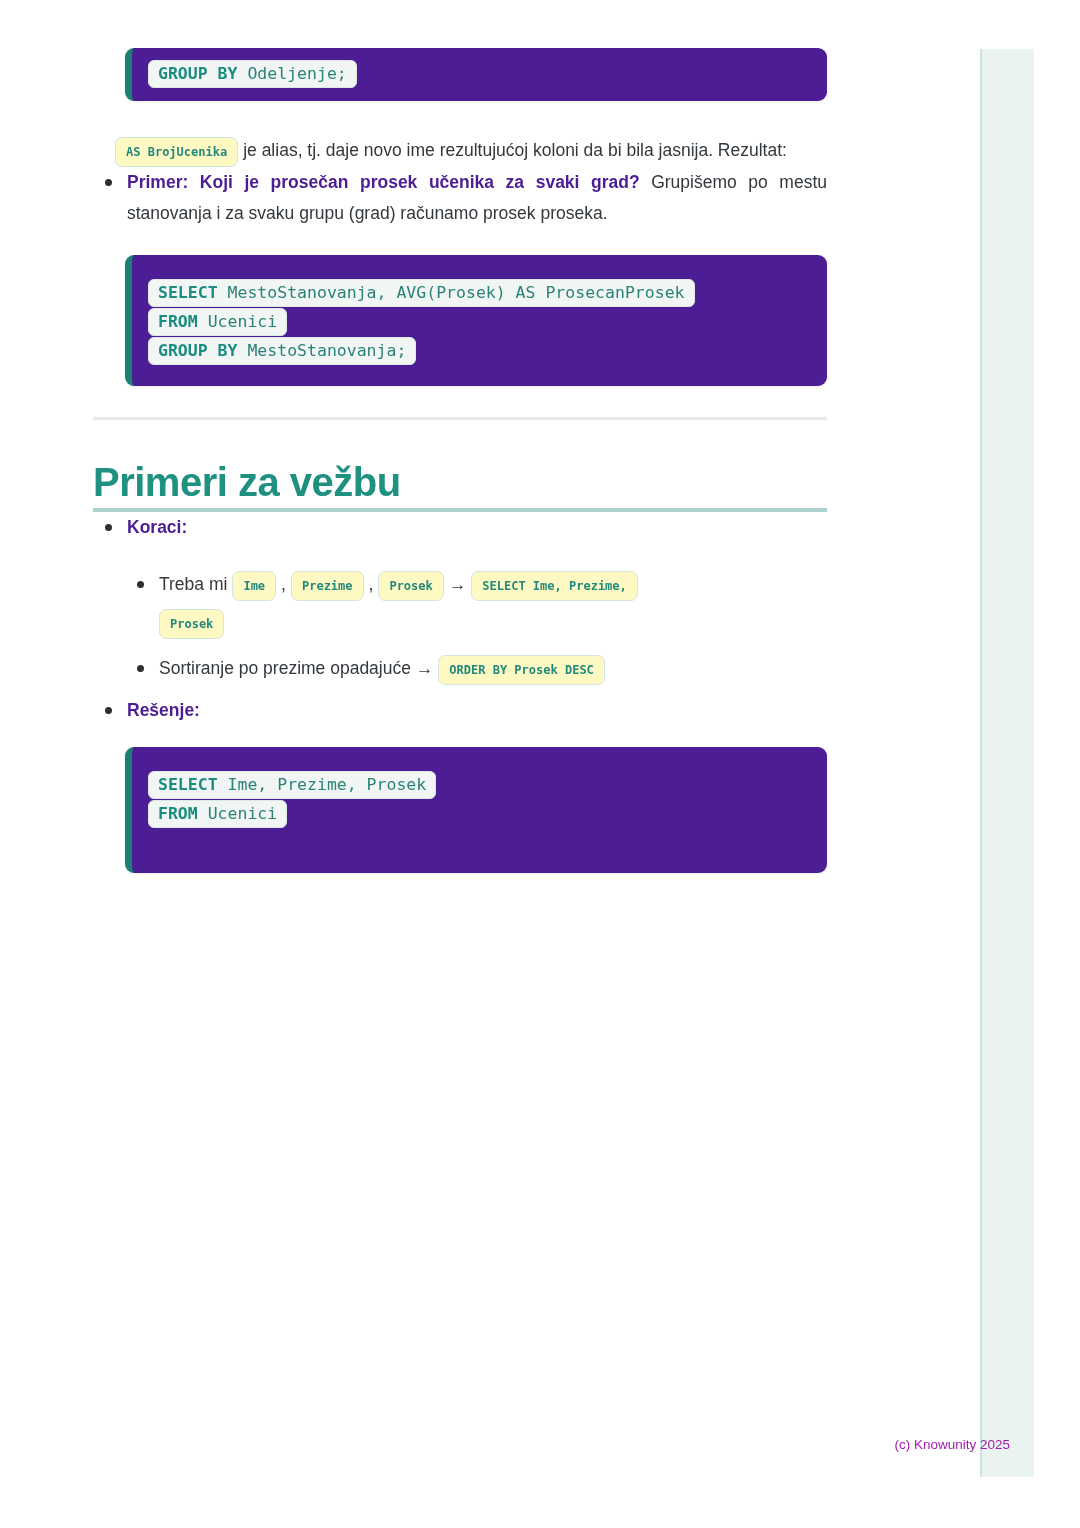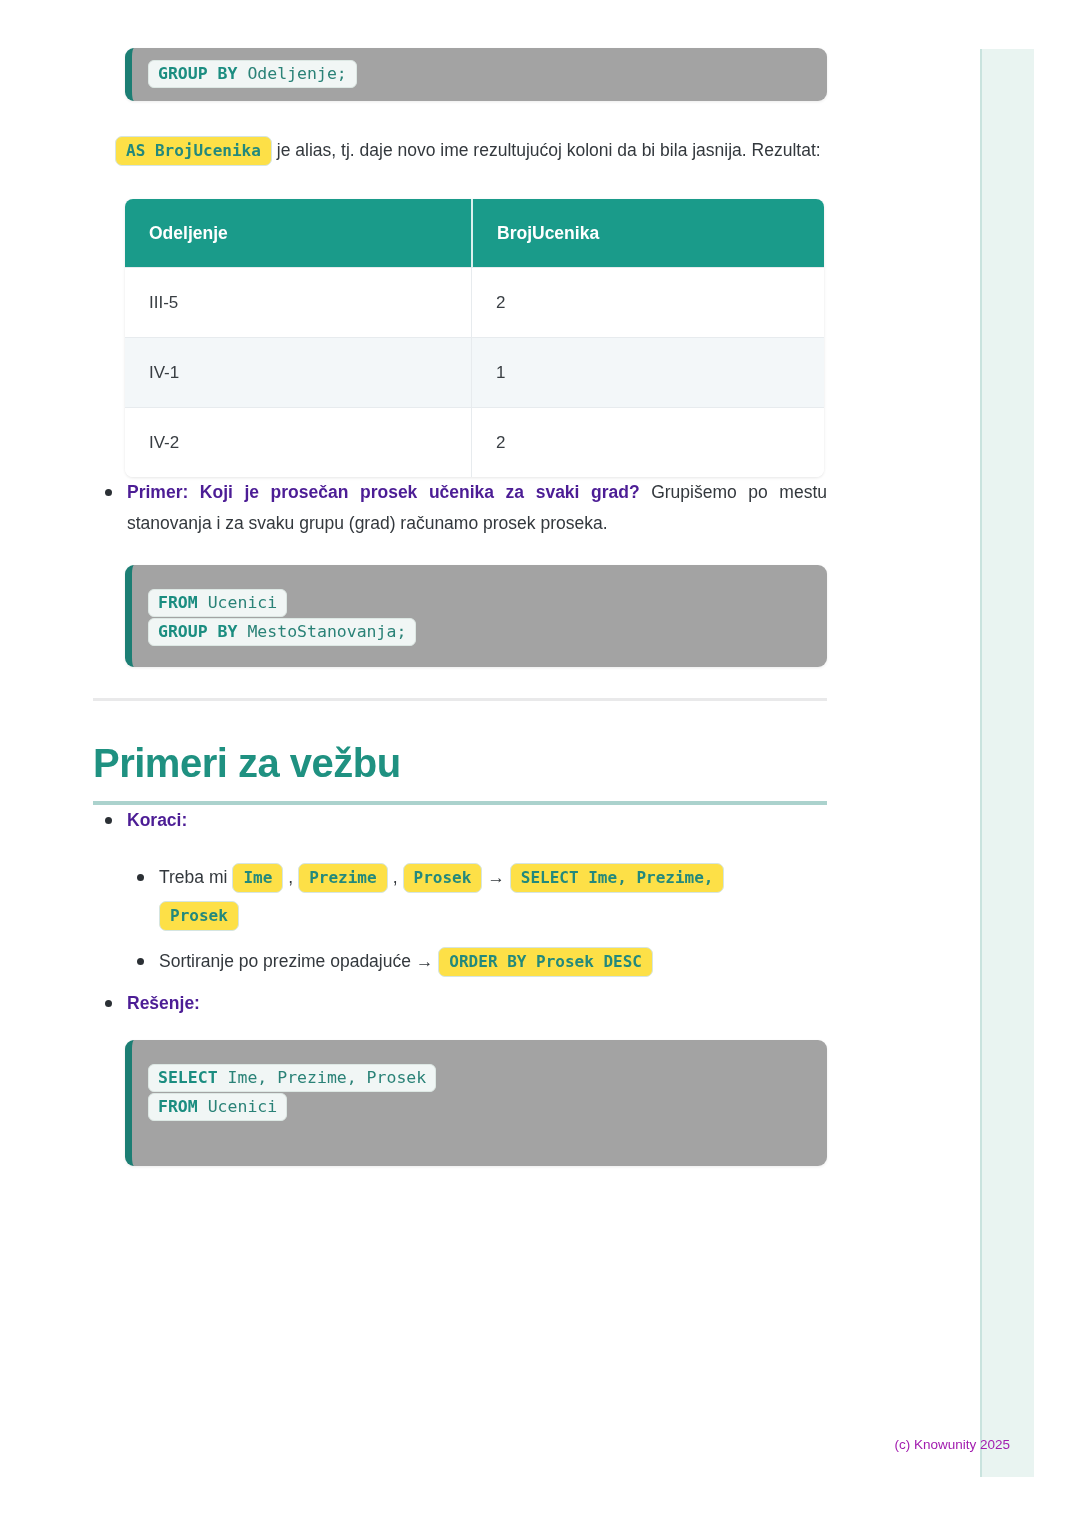--- a/index.html
+++ b/index.html
@@ -6,39 +6,39 @@
   body{
     width:1080px;height:1528px;position:relative;overflow:hidden;
     background:#ffffff;color:#33383d;
     font-family:"Liberation Sans",sans-serif;
     -webkit-font-smoothing:antialiased;
   }
   .content{position:absolute;left:93px;top:0;width:734px;}
 
   
   .codeblock{
-    margin-left:32px;background:#a3a3a3;border-left:7px solid #1c7e74;
+    margin-left:32px;background:#4c1d95;border-left:7px solid #1c7e74;
     border-radius:9px;box-shadow:0 1px 3px rgba(0,0,0,.08);
   }
   .codeblock .inner{padding:12px 16px;}
   .codeblock.pad-md .inner{padding:24px 16px 20px 16px;}
   .codeblock.pad-lg .inner{padding:24px 16px 44px 16px;}
   .codeline{
     display:table;background:#f1f6f5;border:1px solid #dde8e4;border-radius:6px;
     padding:1px 9px;margin-bottom:1px;
     font-family:"DejaVu Sans Mono",monospace;font-size:16.5px;line-height:24px;
     color:#2a8277;white-space:pre;
   }
   .codeline .kw{font-weight:bold;color:#1b8d80;}
 
   
   .chip{
-    display:inline-block;background:#fde047;border:1px solid #d5e5e1;border-radius:7px;
+    display:inline-block;background:#fef9c3;border:1px solid #d5e5e1;border-radius:7px;
     padding:2px 10px;margin:0 5px;
-    font-family:"DejaVu Sans Mono",monospace;font-size:16px;line-height:24px;
+    font-family:"DejaVu Sans Mono",monospace;font-size:12px;line-height:24px;
     font-weight:bold;color:#23897c;white-space:pre;vertical-align:baseline;
   }
   .chip.m0{margin-left:0;}
   .chip .kw{font-weight:bold;}
 
   
   p{margin:0;font-size:17.5px;line-height:32px;text-align:justify;}
   .b{font-weight:bold;color:#4c1d95;}
   .p-alias{margin-left:22px;margin-top:33px;width:712px;}
   .p-zadatak{margin-top:27px;line-height:33px;}
@@ -74,21 +74,21 @@
     background:#ffffff;font-size:17px;color:#383d42;padding:23px 24px;line-height:23px;
     border-top:1px solid #e7ebee;
   }
   table.result td + td{border-left:1px solid #e7ebee;}
   table.result tr.alt td{background:#f3f7f9;}
 
   
   hr.divider{border:none;border-top:3px solid #e9e9ea;margin:31px 0 0 0;}
   h1.section-title{
     margin:38px 0 0 0;font-size:40px;line-height:48px;font-weight:bold;color:#1f9181;
-    letter-spacing:-0.5px;border-bottom:4px solid #abd2cd;padding-bottom:14px;text-align:left;
+    letter-spacing:-0.5px;border-bottom:4px solid #abd2cd;padding-bottom:2px;text-align:left;
   }
 
   
   .accent-strip{
     position:absolute;left:980px;top:49px;width:52px;height:1428px;
     background:#e9f4f1;border-left:2px solid #c9e3de;
   }
   .footer{
     position:absolute;top:1437px;right:70px;font-size:13.5px;color:#a21caf;
   }
@@ -103,53 +103,30 @@
 <div class="content">
 
   <div class="codeblock block1">
     <div class="inner">
       <div class="codeline"><span class="kw">GROUP BY</span><span> Odeljenje;</span></div>
     </div>
   </div>
 
   <p class="p-alias"><span class="chip m0"><span class="kw">AS</span><span> BrojUcenika</span></span><span>je alias, tj. daje novo ime rezultujućoj koloni da bi bila jasnija. Rezultat:</span></p>
 
-  <div class="tablewrap">
-    <table class="result">
-      <thead>
-        <tr>
-          <th>Odeljenje</th>
-          <th>BrojUcenika</th>
-        </tr>
-      </thead>
-      <tbody>
-        <tr>
-          <td>III-5</td>
-          <td>2</td>
-        </tr>
-        <tr class="alt">
-          <td>IV-1</td>
-          <td>1</td>
-        </tr>
-        <tr>
-          <td>IV-2</td>
-          <td>2</td>
-        </tr>
-      </tbody>
-    </table>
-  </div>
 
   <ul class="list ul-primer">
     <li>
       <p style="line-height:31px;"><span class="b">Primer: Koji je prosečan prosek učenika za svaki grad?</span><span> Grupišemo po mestu stanovanja i za svaku grupu (grad) računamo prosek proseka.</span></p>
     </li>
   </ul>
 
   <div class="codeblock pad-md block2">
     <div class="inner">
+      <div class="codeline"><span class="kw">SELECT</span><span> MestoStanovanja, AVG(Prosek) AS ProsecanProsek</span></div>
       <div class="codeline"><span class="kw">FROM</span><span> Ucenici</span></div>
       <div class="codeline"><span class="kw">GROUP BY</span><span> MestoStanovanja;</span></div>
     </div>
   </div>
 
   <hr class="divider">
 
   <h1 class="section-title">Primeri za vežbu</h1>
 
 

